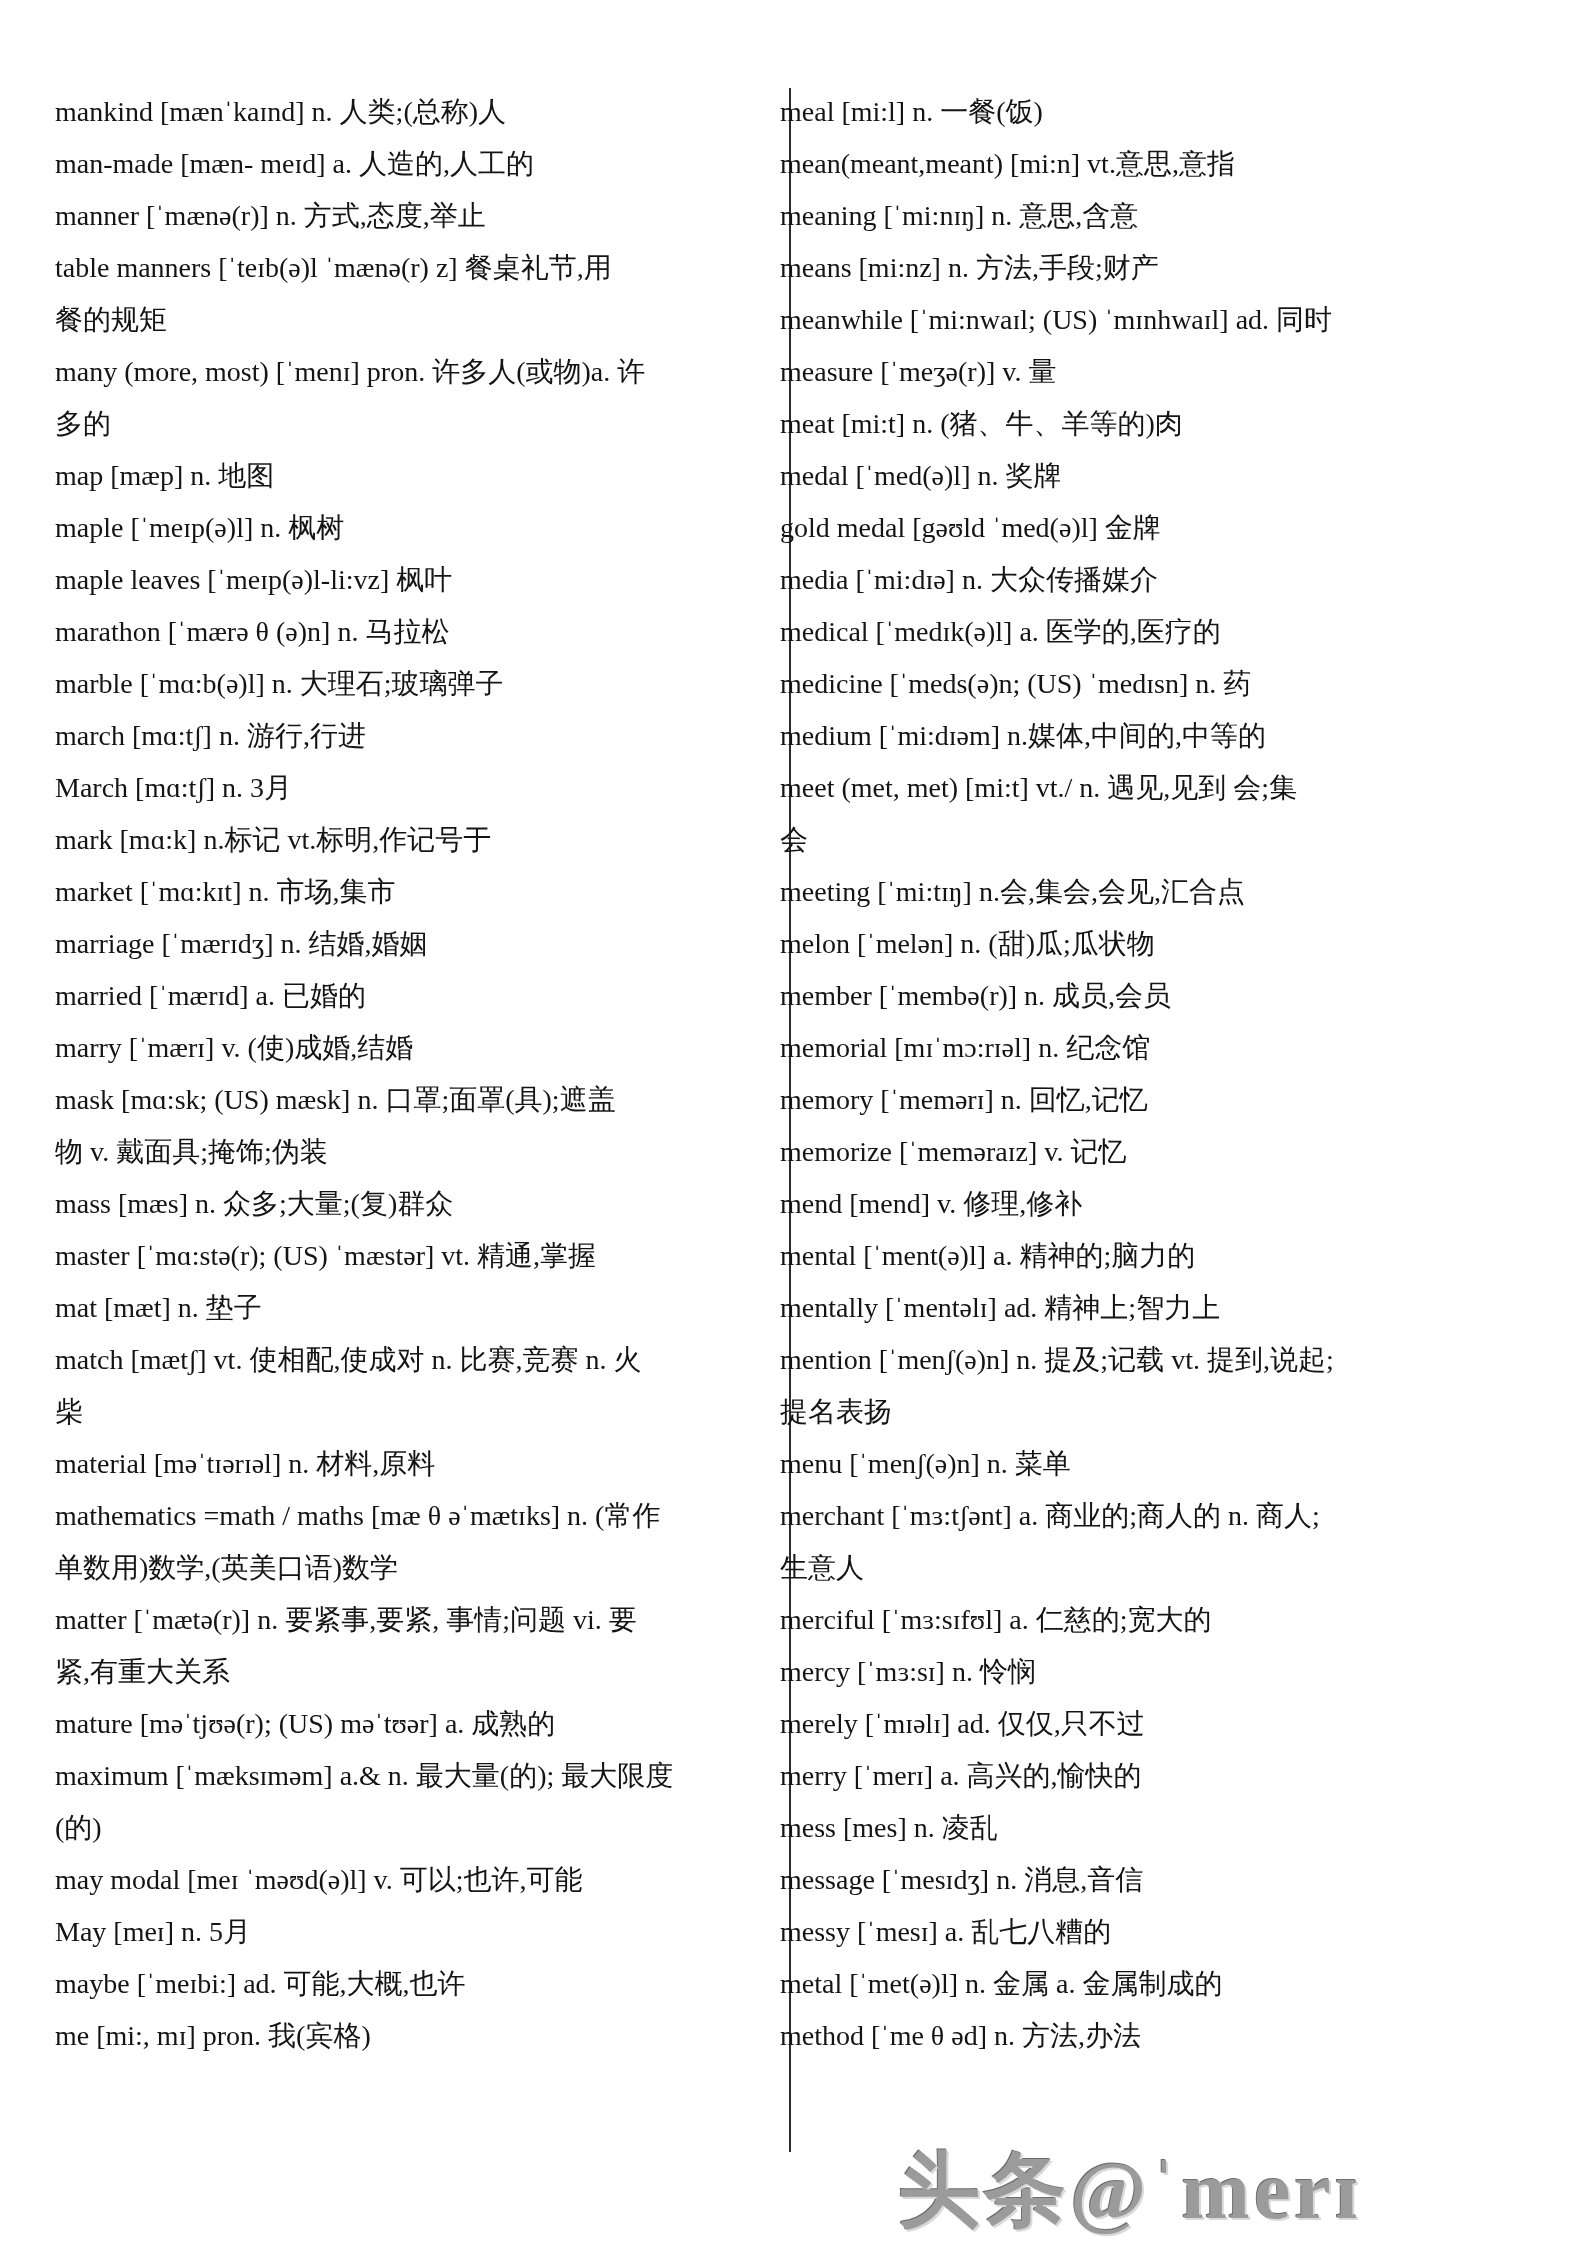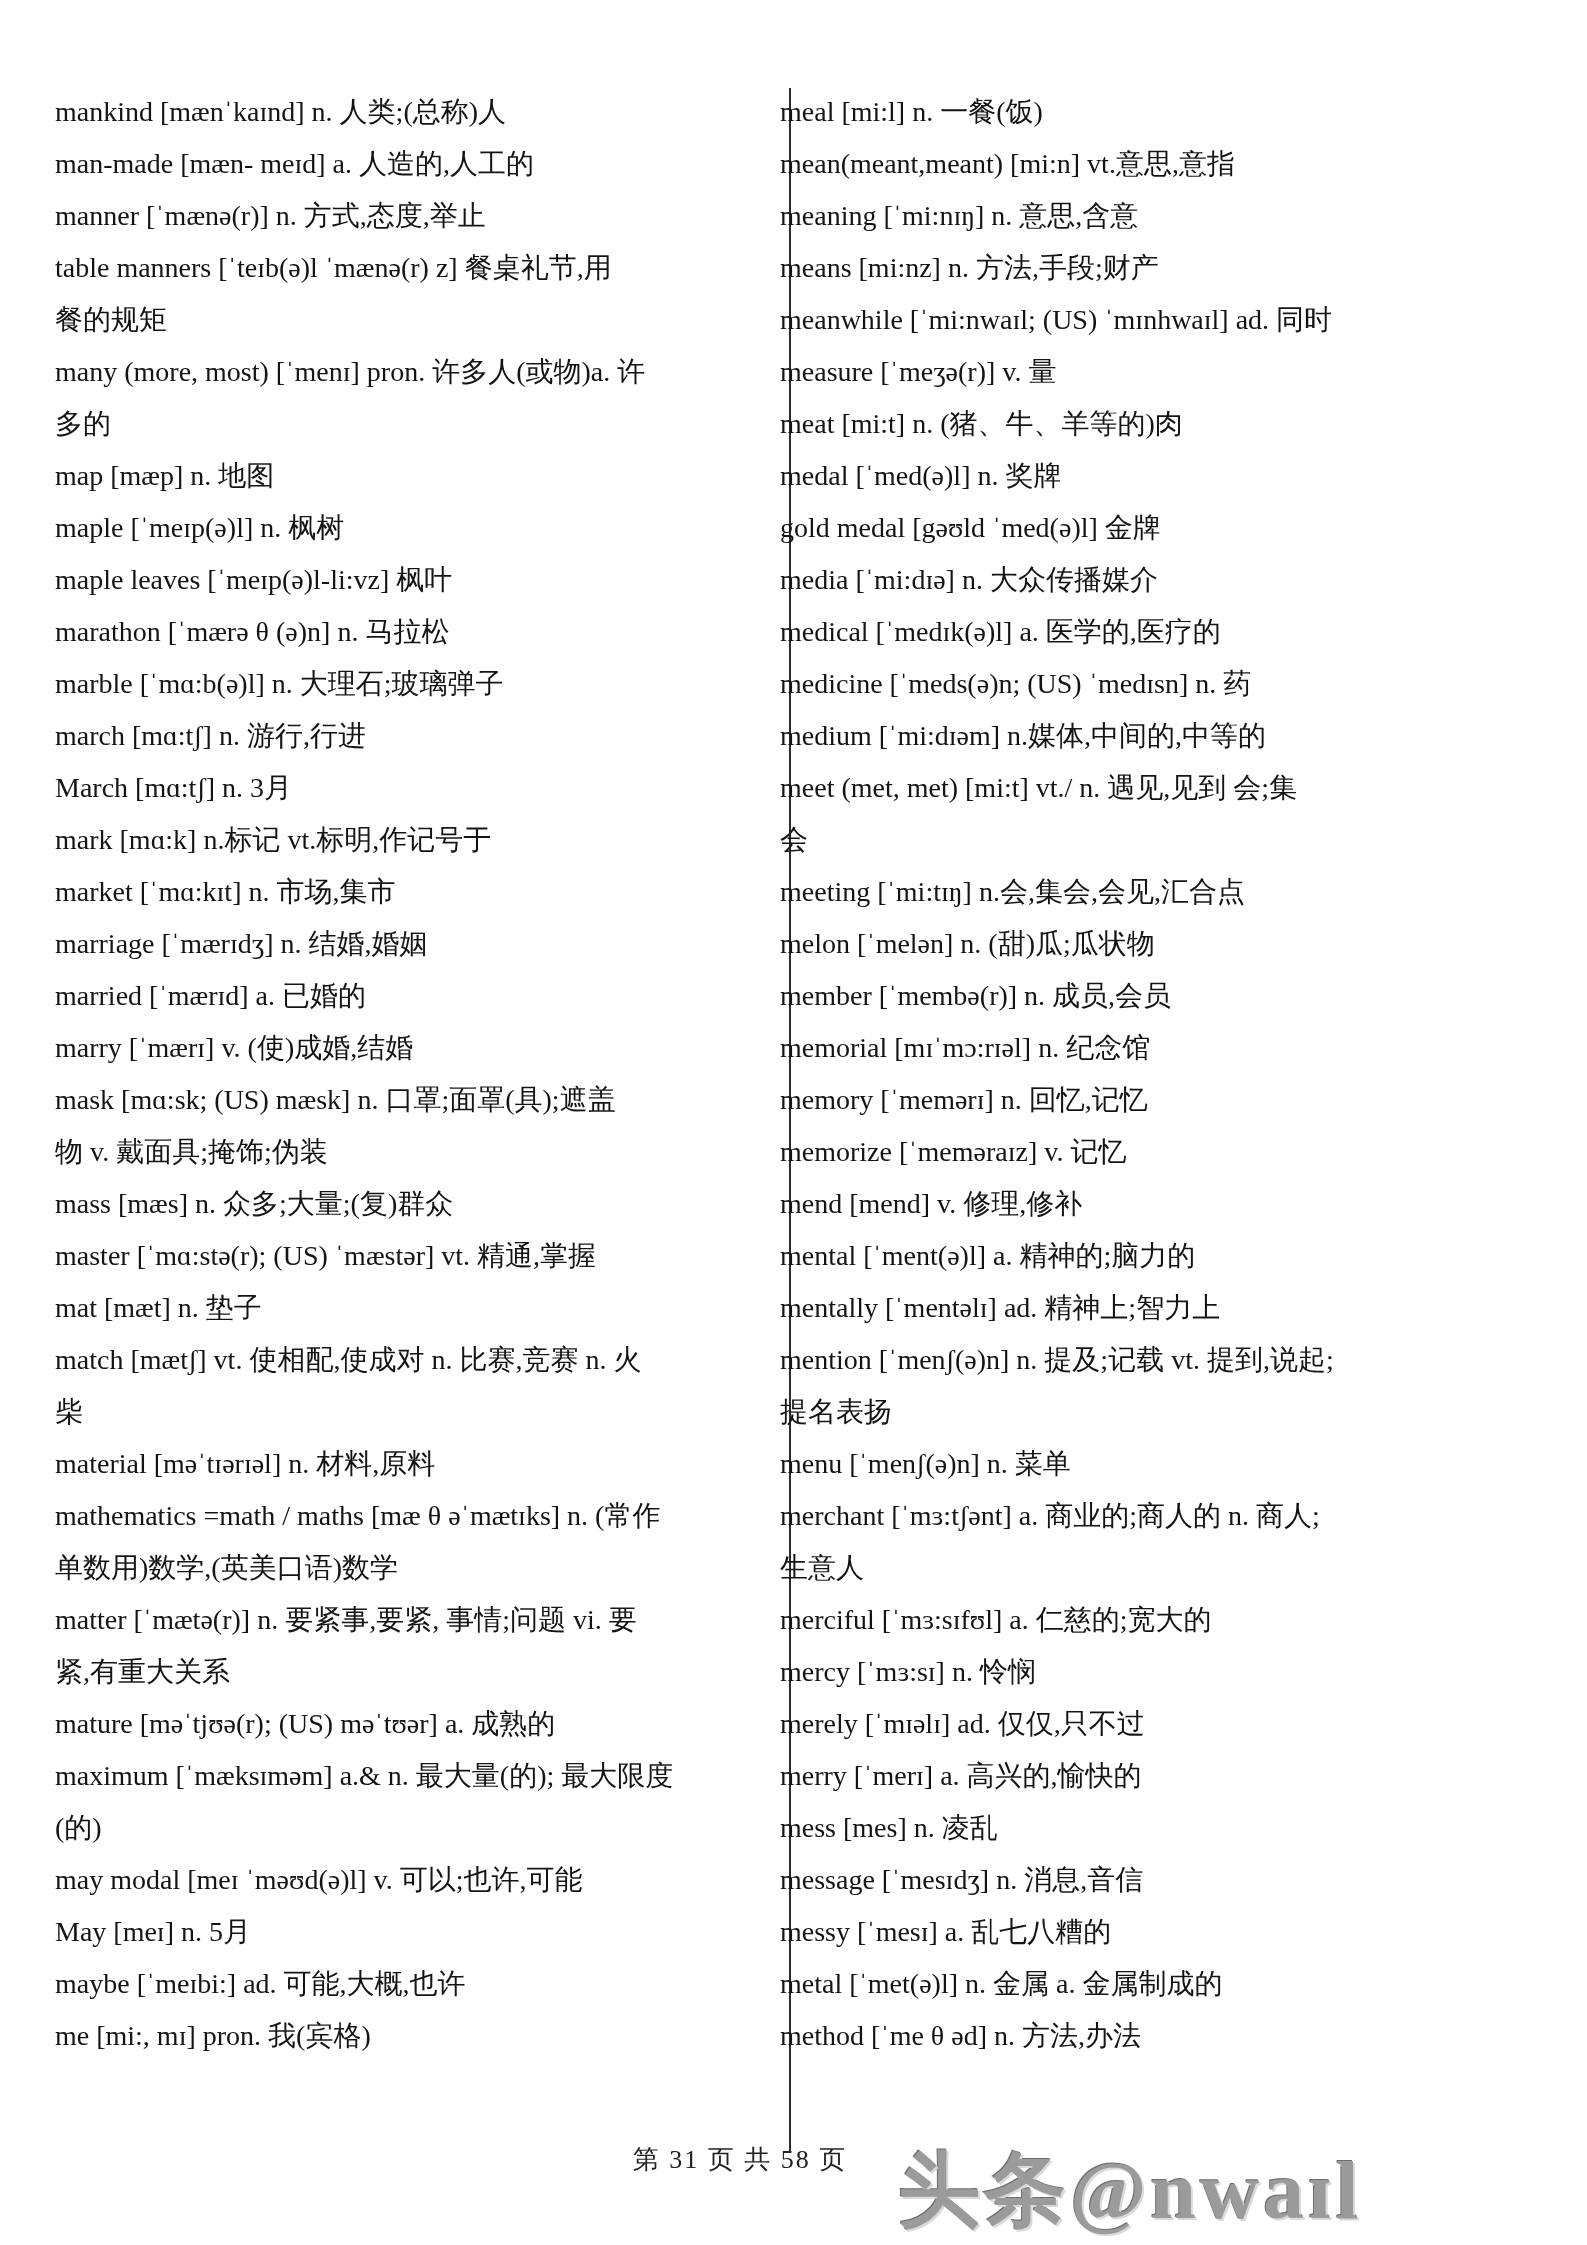--- a/index.html
+++ b/index.html
@@ -47,15 +47,14 @@
     white-space:nowrap;
   }
 </style>
 </head>
 <body>
 
 <div class="page">
   <div class="divider"></div>
   <div class="col left" id="col-left"><div class="line">mankind [mænˈkaɪnd] n. 人类;(总称)人</div><div class="line">man-made [mæn- meɪd] a. 人造的,人工的</div><div class="line">manner [ˈmænə(r)] n. 方式,态度,举止</div><div class="line">table manners [ˈteɪb(ə)l ˈmænə(r) z] 餐桌礼节,用</div><div class="line">餐的规矩</div><div class="line">many (more, most) [ˈmenɪ] pron. 许多人(或物)a. 许</div><div class="line">多的</div><div class="line">map [mæp] n. 地图</div><div class="line">maple [ˈmeɪp(ə)l] n. 枫树</div><div class="line">maple leaves [ˈmeɪp(ə)l-li:vz] 枫叶</div><div class="line">marathon [ˈmærə θ (ə)n] n. 马拉松</div><div class="line">marble [ˈmɑ:b(ə)l] n. 大理石;玻璃弹子</div><div class="line">march [mɑ:tʃ] n. 游行,行进</div><div class="line">March [mɑ:tʃ] n. 3月</div><div class="line">mark [mɑ:k] n.标记 vt.标明,作记号于</div><div class="line">market [ˈmɑ:kɪt] n. 市场,集市</div><div class="line">marriage [ˈmærɪdʒ] n. 结婚,婚姻</div><div class="line">married [ˈmærɪd] a. 已婚的</div><div class="line">marry [ˈmærɪ] v. (使)成婚,结婚</div><div class="line">mask [mɑ:sk; (US) mæsk] n. 口罩;面罩(具);遮盖</div><div class="line">物 v. 戴面具;掩饰;伪装</div><div class="line">mass [mæs] n. 众多;大量;(复)群众</div><div class="line">master [ˈmɑ:stə(r); (US) ˈmæstər] vt. 精通,掌握</div><div class="line">mat [mæt] n. 垫子</div><div class="line">match [mætʃ] vt. 使相配,使成对 n. 比赛,竞赛 n. 火</div><div class="line">柴</div><div class="line">material [məˈtɪərɪəl] n. 材料,原料</div><div class="line">mathematics =math / maths [mæ θ əˈmætɪks] n. (常作</div><div class="line">单数用)数学,(英美口语)数学</div><div class="line">matter [ˈmætə(r)] n. 要紧事,要紧, 事情;问题 vi. 要</div><div class="line">紧,有重大关系</div><div class="line">mature [məˈtjʊə(r); (US) məˈtʊər] a. 成熟的</div><div class="line">maximum [ˈmæksɪməm] a.&amp; n. 最大量(的); 最大限度</div><div class="line">(的)</div><div class="line">may modal [meɪ ˈməʊd(ə)l] v. 可以;也许,可能</div><div class="line">May [meɪ] n. 5月</div><div class="line">maybe [ˈmeɪbi:] ad. 可能,大概,也许</div><div class="line">me [mi:, mɪ] pron. 我(宾格)</div></div>
   <div class="col right" id="col-right"><div class="line">meal [mi:l] n. 一餐(饭)</div><div class="line">mean(meant,meant) [mi:n] vt.意思,意指</div><div class="line">meaning [ˈmi:nɪŋ] n. 意思,含意</div><div class="line">means [mi:nz] n. 方法,手段;财产</div><div class="line">meanwhile [ˈmi:nwaɪl; (US) ˈmɪnhwaɪl] ad. 同时</div><div class="line">measure [ˈmeʒə(r)] v. 量</div><div class="line">meat [mi:t] n. (猪、牛、羊等的)肉</div><div class="line">medal [ˈmed(ə)l] n. 奖牌</div><div class="line">gold medal [gəʊld ˈmed(ə)l] 金牌</div><div class="line">media [ˈmi:dɪə] n. 大众传播媒介</div><div class="line">medical [ˈmedɪk(ə)l] a. 医学的,医疗的</div><div class="line">medicine [ˈmeds(ə)n; (US) ˈmedɪsn] n. 药</div><div class="line">medium [ˈmi:dɪəm] n.媒体,中间的,中等的</div><div class="line">meet (met, met) [mi:t] vt./ n. 遇见,见到 会;集</div><div class="line">会</div><div class="line">meeting [ˈmi:tɪŋ] n.会,集会,会见,汇合点</div><div class="line">melon [ˈmelən] n. (甜)瓜;瓜状物</div><div class="line">member [ˈmembə(r)] n. 成员,会员</div><div class="line">memorial [mɪˈmɔ:rɪəl] n. 纪念馆</div><div class="line">memory [ˈmemərɪ] n. 回忆,记忆</div><div class="line">memorize [ˈmeməraɪz] v. 记忆</div><div class="line">mend [mend] v. 修理,修补</div><div class="line">mental [ˈment(ə)l] a. 精神的;脑力的</div><div class="line">mentally [ˈmentəlɪ] ad. 精神上;智力上</div><div class="line">mention [ˈmenʃ(ə)n] n. 提及;记载 vt. 提到,说起;</div><div class="line">提名表扬</div><div class="line">menu [ˈmenʃ(ə)n] n. 菜单</div><div class="line">merchant [ˈmɜ:tʃənt] a. 商业的;商人的 n. 商人;</div><div class="line">生意人</div><div class="line">merciful [ˈmɜ:sɪfʊl] a. 仁慈的;宽大的</div><div class="line">mercy [ˈmɜ:sɪ] n. 怜悯</div><div class="line">merely [ˈmɪəlɪ] ad. 仅仅,只不过</div><div class="line">merry [ˈmerɪ] a. 高兴的,愉快的</div><div class="line">mess [mes] n. 凌乱</div><div class="line">message [ˈmesɪdʒ] n. 消息,音信</div><div class="line">messy [ˈmesɪ] a. 乱七八糟的</div><div class="line">metal [ˈmet(ə)l] n. 金属 a. 金属制成的</div><div class="line">method [ˈme θ əd] n. 方法,办法</div></div>
-  <div class="footer">第 31 页 共 58 页</div>
-  <div class="watermark">头条@nwaɪl</div>
+  <div class="watermark">头条@ˈmerɪ</div>
 </div>
 
 </body></html>

